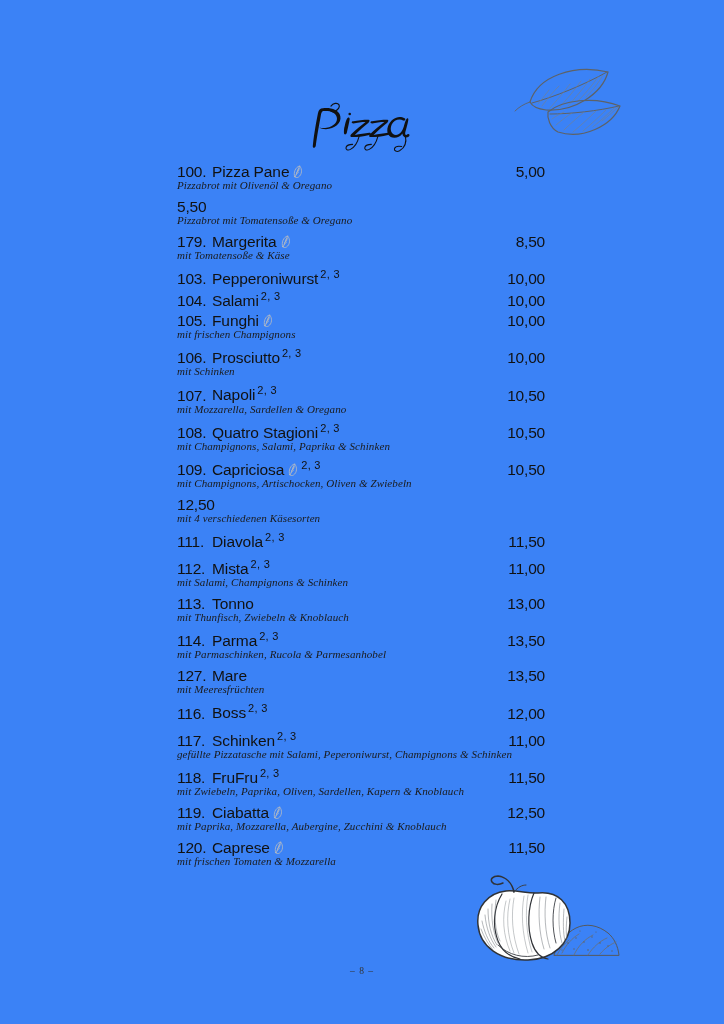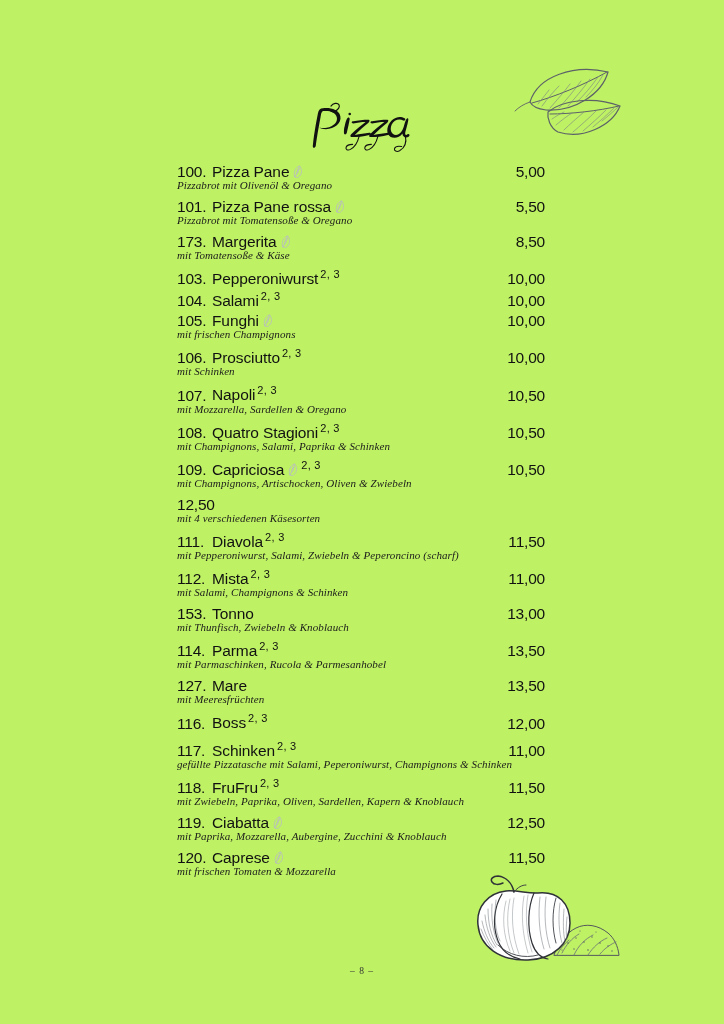--- a/index.html
+++ b/index.html
@@ -14,21 +14,21 @@
     font-family: "Liberation Sans", sans-serif;
     color: #111111;
     position: relative;
     overflow: hidden;
   }
 
   .page {
     position: relative;
     width: 724px;
     height: 1024px;
-    background: #bef264;
+    background: #3b82f6;
   }
 
   
   .header {
     position: absolute;
     top: 52px;
     left: 0;
     width: 724px;
     height: 105px;
   }
@@ -237,40 +237,28 @@
                     <path d="M4.4 5.2 L6.6 3.2"></path>
                   </g>
                 </svg></span></span>
           </div>
           <span class="price">5,00</span>
         </div>
         <div class="desc">Pizzabrot mit Olivenöl &amp; Oregano</div>
       </div>
       <div class="item has-desc">
         <div class="item-line">
-          <div class="item-left">
-            <span class="num">101.</span>
-            <span class="name"><span>Pizza Pane rossa</span><span class="veg"><svg viewBox="0 0 11 13" width="11" height="13">
-                  <g fill="none" stroke="#b9bdc2" stroke-width="0.8" stroke-linecap="round">
-                    <path d="M1.6 11.6 C0.4 7.5 2.2 2.4 6.6 0.9 C9.4 4.2 9.2 9.6 5.4 12.1 C4 12.9 2.4 12.6 1.6 11.6 Z"></path>
-                    <path d="M2.2 12 C3.4 8.6 5 4.6 6.6 1.1"></path>
-                    <path d="M3 9.6 L5.6 7.1"></path>
-                    <path d="M3.6 7.4 L6.2 5"></path>
-                    <path d="M4.4 5.2 L6.6 3.2"></path>
-                  </g>
-                </svg></span></span>
-          </div>
           <span class="price">5,50</span>
         </div>
         <div class="desc">Pizzabrot mit Tomatensoße &amp; Oregano</div>
       </div>
       <div class="item has-desc">
         <div class="item-line">
           <div class="item-left">
-            <span class="num">173.</span>
+            <span class="num">179.</span>
             <span class="name"><span>Margerita</span><span class="veg"><svg viewBox="0 0 11 13" width="11" height="13">
                   <g fill="none" stroke="#b9bdc2" stroke-width="0.8" stroke-linecap="round">
                     <path d="M1.6 11.6 C0.4 7.5 2.2 2.4 6.6 0.9 C9.4 4.2 9.2 9.6 5.4 12.1 C4 12.9 2.4 12.6 1.6 11.6 Z"></path>
                     <path d="M2.2 12 C3.4 8.6 5 4.6 6.6 1.1"></path>
                     <path d="M3 9.6 L5.6 7.1"></path>
                     <path d="M3.6 7.4 L6.2 5"></path>
                     <path d="M4.4 5.2 L6.6 3.2"></path>
                   </g>
                 </svg></span></span>
           </div>
@@ -369,36 +357,35 @@
         <div class="desc">mit 4 verschiedenen Käsesorten</div>
       </div>
       <div class="item has-desc">
         <div class="item-line">
           <div class="item-left">
             <span class="num">111.</span>
             <span class="name"><span>Diavola</span><span class="marks">2, 3</span></span>
           </div>
           <span class="price">11,50</span>
         </div>
-        <div class="desc">mit Pepperoniwurst, Salami, Zwiebeln &amp; Peperoncino (scharf)</div>
       </div>
       <div class="item has-desc">
         <div class="item-line">
           <div class="item-left">
             <span class="num">112.</span>
             <span class="name"><span>Mista</span><span class="marks">2, 3</span></span>
           </div>
           <span class="price">11,00</span>
         </div>
         <div class="desc">mit Salami, Champignons &amp; Schinken</div>
       </div>
       <div class="item has-desc">
         <div class="item-line">
           <div class="item-left">
-            <span class="num">153.</span>
+            <span class="num">113.</span>
             <span class="name"><span>Tonno</span></span>
           </div>
           <span class="price">13,00</span>
         </div>
         <div class="desc">mit Thunfisch, Zwiebeln &amp; Knoblauch</div>
       </div>
       <div class="item has-desc">
         <div class="item-line">
           <div class="item-left">
             <span class="num">114.</span>

